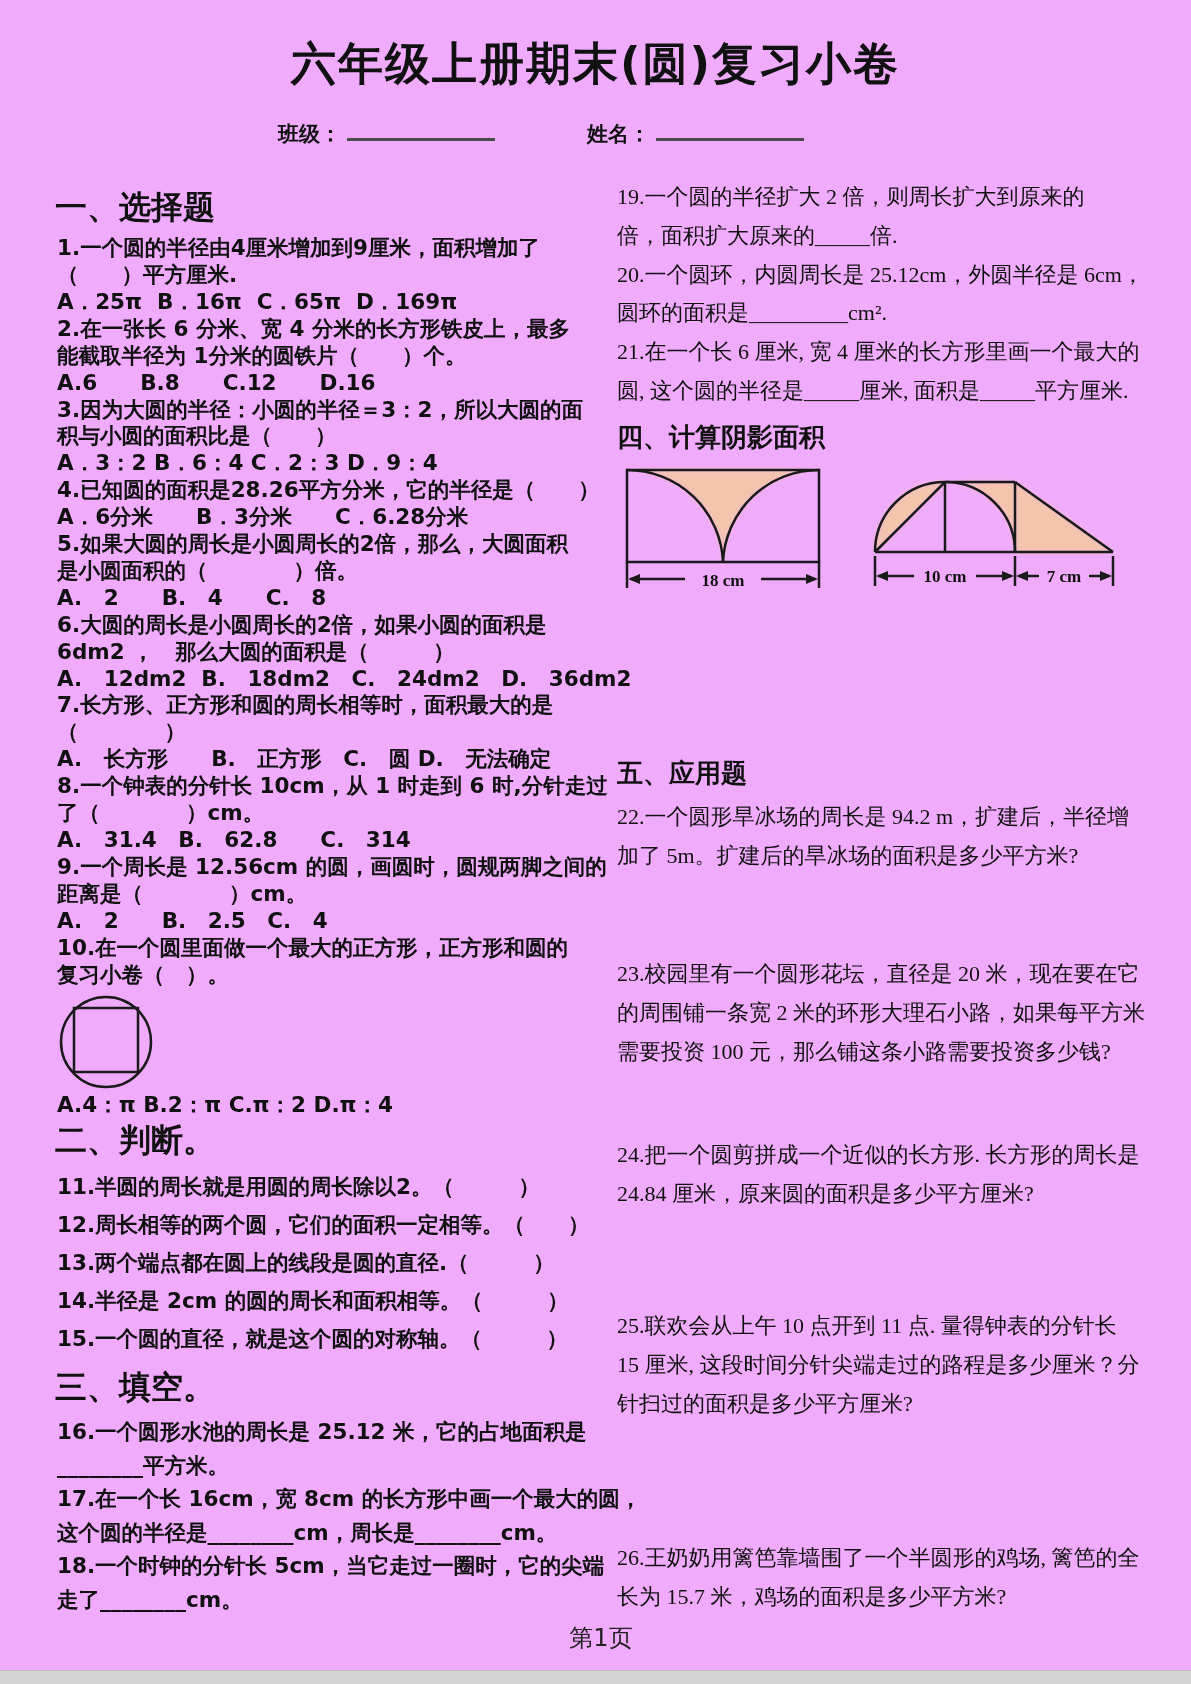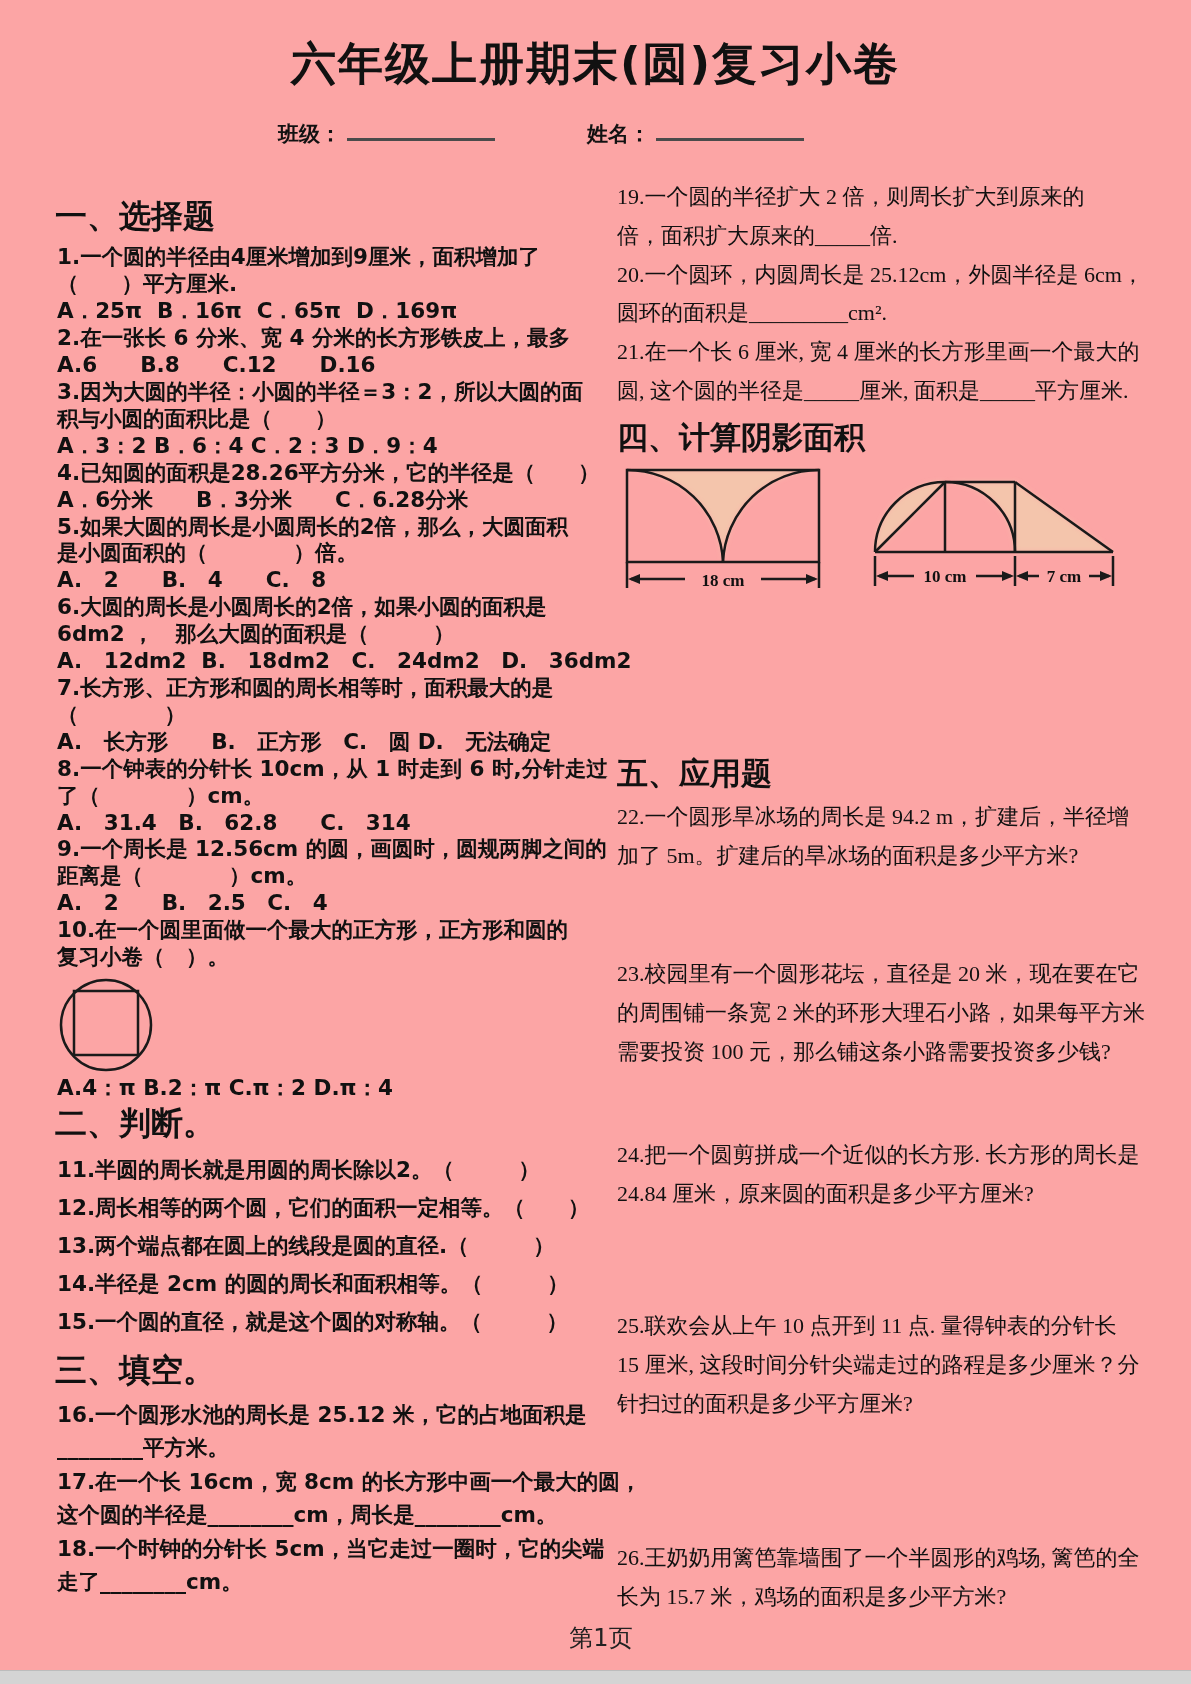--- a/index.html
+++ b/index.html
@@ -1,34 +1,34 @@
 <!DOCTYPE html>
 <html><head>
 <meta charset="utf-8">
 <style>
   html,body{margin:0;padding:0;background:#eee;}
-  .page{position:relative;width:1191px;height:1684px;background:#fca5a5;overflow:hidden;
+  .page{position:relative;width:1191px;height:1684px;background:#f0abfc;overflow:hidden;
         font-family:"DejaVu Sans","Liberation Sans",sans-serif;color:#111;}
   .page-title{margin:0;padding-top:34px;text-align:center;font-size:45px;font-weight:800;letter-spacing:2px;}
   .id-row{margin-top:22px;margin-left:278px;font-size:21px;font-weight:700;display:flex;align-items:flex-end;}
   .blank-line{display:inline-block;width:148px;border-bottom:3px solid #4a4a4a;height:22px;margin-left:6px;}
   .name-wrap{margin-left:92px;}
-  .columns{display:flex;margin-top:30px;min-height:1425px;align-items:center;}
+  .columns{display:flex;margin-top:30px;min-height:1425px;align-items:flex-end;}
   .col-left{width:502px;margin-left:57px;}
   .col-divider{width:0;border-left:2.5px solid #222;margin-left:34px;}
   .col-right{width:560px;padding-left:22px;}
   .sec-h{font-size:32px;font-weight:800;margin:2px 0 9px -2px;line-height:38px;}
   .sec-h.judge-h{}
   .sec-h.fill-h{margin-top:10px;}
   .t-row{font-size:21.5px;font-weight:700;line-height:26.9px;white-space:pre;}
   .judge-rows .t-row{line-height:38px;}
   .fill-rows .t-row{line-height:33.5px;}
   .q10-fig{display:block;margin:4px 0 0 0;}
   .r-row{font-family:"Liberation Serif","DejaVu Serif",serif;font-size:22px;line-height:38.8px;white-space:pre;}
-  .sec-h2{font-size:31px;font-weight:800;margin:7px 0 6px;line-height:38px;}
+  .sec-h2{font-size:26px;font-weight:800;margin:7px 0 6px;line-height:38px;}
   .figures{display:flex;align-items:flex-end;gap:42px;margin:8px 0 0 6px;}
   .app-h{margin-top:158px;}
   .app-q.q22{margin-bottom:80px;}
   .app-q.q23{margin-bottom:64px;}
   .app-q.q24{margin-bottom:94px;}
   .app-q.q25{margin-bottom:115px;}
   .page-footer{position:absolute;left:11px;right:0;bottom:30px;text-align:center;font-size:24px;color:#222;}
   .bottom-bar{position:absolute;left:0;right:0;bottom:0;height:13px;background:#d4d4d4;border-top:1px solid #bcbcbc;}
   svg text{font-family:"Liberation Serif","DejaVu Serif",serif;font-weight:bold;}
   .ink{stroke:#1a1a1a;stroke-width:2.5;fill:none;}
@@ -52,20 +52,21 @@
 
   <div class="columns">
 
     <div class="col-left">
       <div class="sec-h">一、选择题</div>
       <div class="choice-rows">
           <div class="t-row">1.一个圆的半径由4厘米增加到9厘米，面积增加了</div>
           <div class="t-row">（　　）平方厘米.</div>
           <div class="t-row">A．25π  B．16π  C．65π  D．169π</div>
           <div class="t-row">2.在一张长 6 分米、宽 4 分米的长方形铁皮上，最多</div>
+          <div class="t-row">能截取半径为 1分米的圆铁片（　　）个。</div>
           <div class="t-row">A.6　　B.8　　C.12　　D.16</div>
           <div class="t-row">3.因为大圆的半径：小圆的半径＝3：2，所以大圆的面</div>
           <div class="t-row">积与小圆的面积比是（　　）</div>
           <div class="t-row">A．3：2 B．6：4 C．2：3 D．9：4</div>
           <div class="t-row">4.已知圆的面积是28.26平方分米，它的半径是（　　）</div>
           <div class="t-row">A．6分米　　B．3分米　　C．6.28分米</div>
           <div class="t-row">5.如果大圆的周长是小圆周长的2倍，那么，大圆面积</div>
           <div class="t-row">是小圆面积的（　　　　）倍。</div>
           <div class="t-row">A.　2　　B.　4　　C.　8</div>
           <div class="t-row">6.大圆的周长是小圆周长的2倍，如果小圆的面积是</div>

